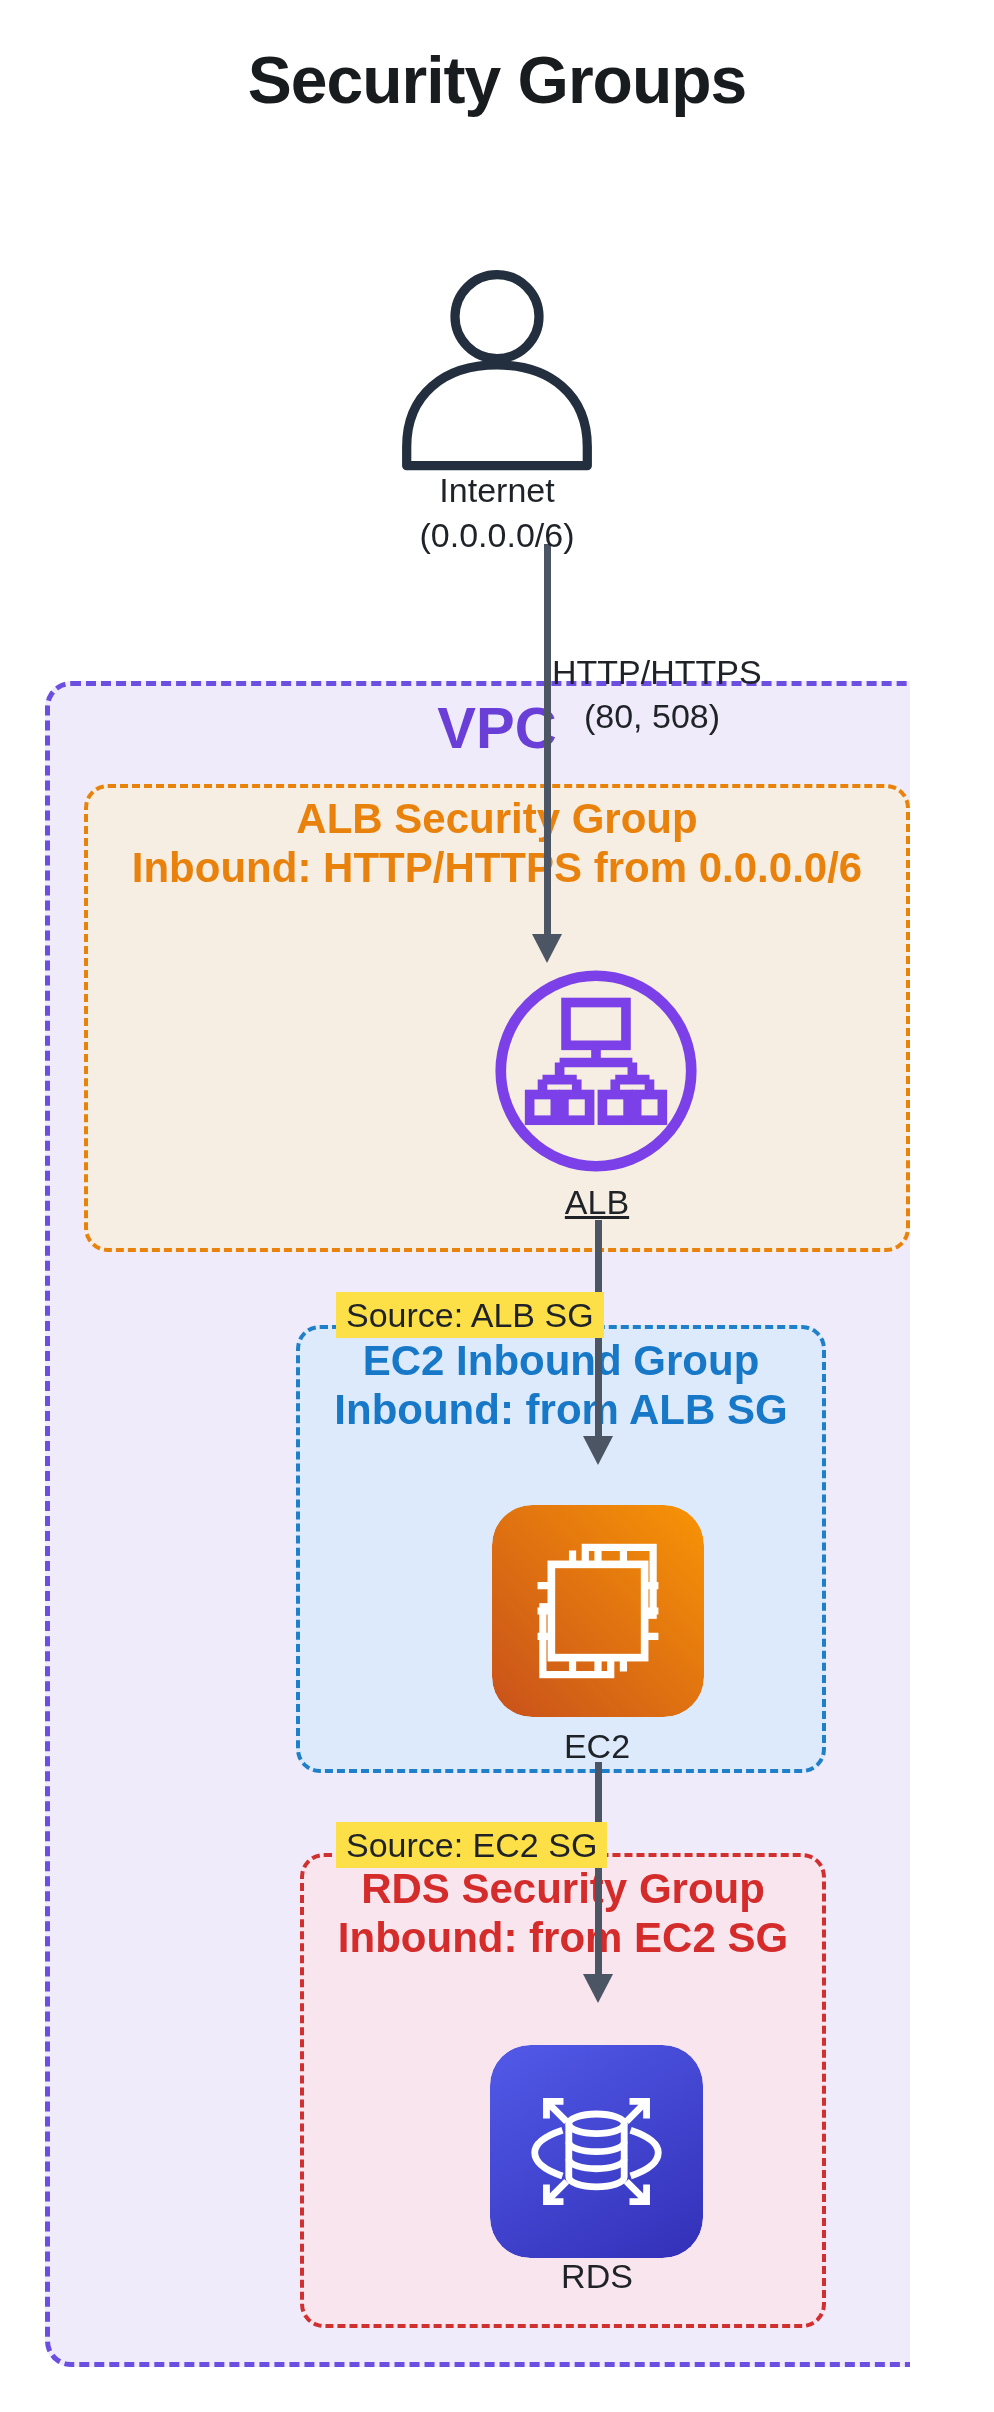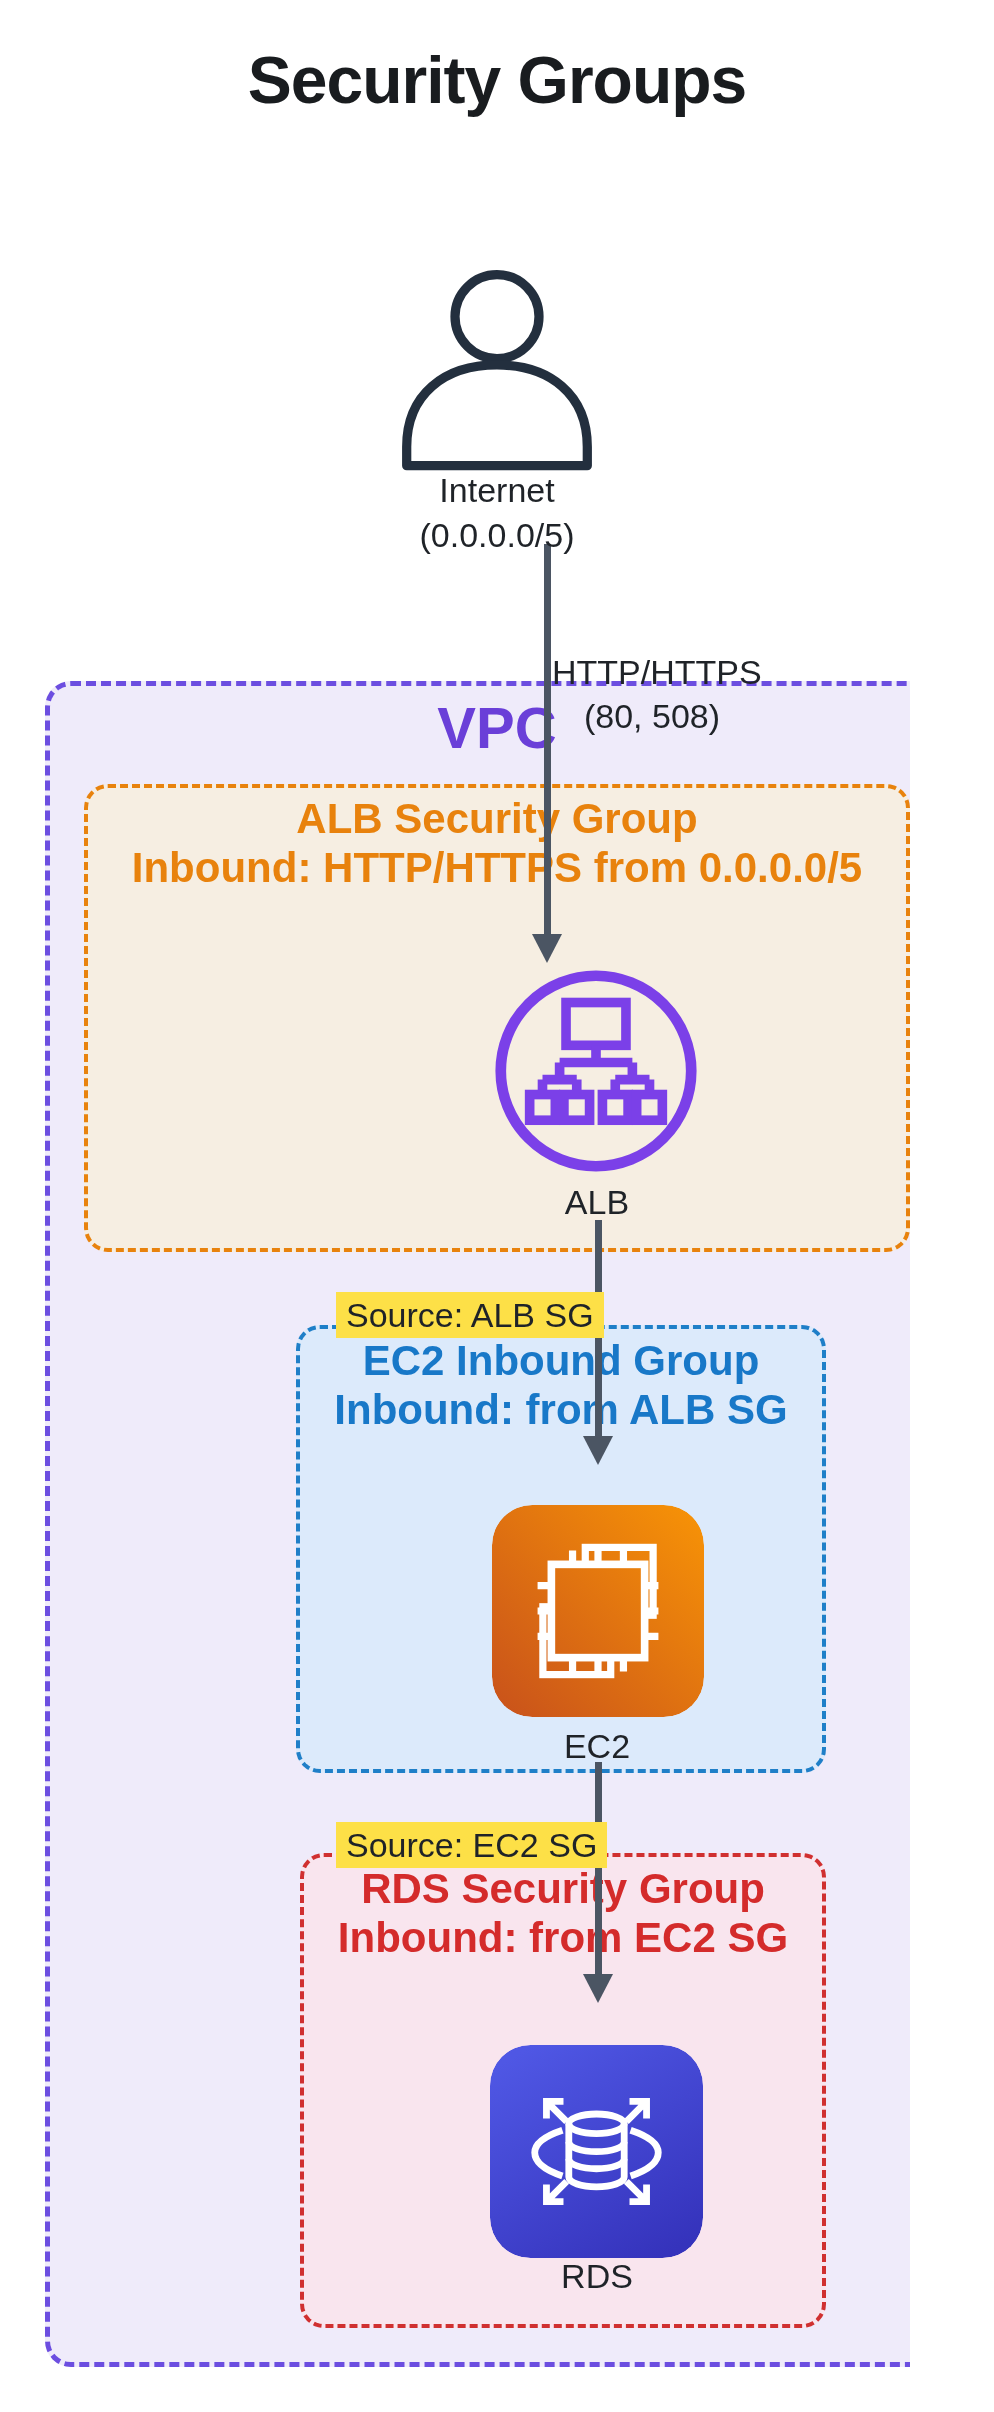--- a/index.html
+++ b/index.html
@@ -24,21 +24,21 @@
     background:#F9E5EE;border:4px dashed #D03030;border-radius:24px;}
   .vpc-label{left:347px;top:694px;width:300px;text-align:center;
     font-size:58px;font-weight:bold;color:#6A3FD8;}
   .sg-title{text-align:center;font-weight:bold;font-size:42px;line-height:1.17;}
   .alb-title{left:84px;top:794px;width:826px;color:#E8820D;}
   .ec2-title{left:296px;top:1336px;width:530px;color:#1878C8;}
   .rds-title{left:300px;top:1864px;width:526px;color:#D42B2B;}
   
   .node-label{font-size:34px;text-align:center;color:#1F2328;line-height:1.32;}
   .internet-label{left:347px;top:468px;width:300px;text-align:center;}
-  .alb-label{left:497px;top:1180px;width:200px;}
+  .alb-label{left:497px;top:1180px;width:200px;text-decoration:underline;}
   .ec2-label{left:497px;top:1724px;width:200px;}
   .rds-label{left:497px;top:2254px;width:200px;}
   
   .edge-line{width:7px;background:#4B5563;}
   .arrowhead{width:0;height:0;border-left:15px solid transparent;
     border-right:15px solid transparent;border-top:29px solid #4B5563;}
   .edge-label{font-size:34px;color:#1F2328;line-height:1.3;text-align:center;}
   .edge-label-http{left:552px;top:650px;width:200px;}
   .edge-label-src{background:#fde047;padding:1px 10px;white-space:nowrap;}
   
@@ -54,21 +54,21 @@
 
   <div class="abs group-box vpc-box"></div>
   <div class="abs group-box alb-box"></div>
   <div class="abs group-box ec2-box"></div>
   <div class="abs group-box rds-box"></div>
 
   <div class="abs vpc-label">VPC</div>
 
   <div class="abs sg-title alb-title">
     <div>ALB Security Group</div>
-    <div>Inbound: HTTP/HTTPS from 0.0.0.0/5</div>
+    <div>Inbound: HTTP/HTTPS from 0.0.0.0/6</div>
   </div>
   <div class="abs sg-title ec2-title">
     <div>EC2 Inbound Group</div>
     <div>Inbound: from ALB SG</div>
   </div>
   <div class="abs sg-title rds-title">
     <div>RDS Security Group</div>
     <div>Inbound: from EC2 SG</div>
   </div>
 
@@ -86,21 +86,21 @@
   <div class="abs edge-line" style="left:595px;top:1762px;height:212px;"></div>
   <div class="abs arrowhead" style="left:583px;top:1974px;"></div>
   <div class="abs edge-label edge-label-src" style="left:336px;top:1822px;">Source: EC2 SG</div>
 
   <svg class="abs icon-svg" style="left:392px;top:262px;" width="210" height="210" viewBox="0 0 100 100">
     <circle cx="50" cy="26" r="20" fill="#ffffff" stroke="#232F3E" stroke-width="4.4"></circle>
     <path d="M7 97 V88 C7 63 25 49 50 49 C75 49 93 63 93 88 V97 Z" fill="#ffffff" stroke="#232F3E" stroke-width="4.4" stroke-linejoin="round"></path>
   </svg>
   <div class="abs node-label internet-label">
     <div>Internet</div>
-    <div>(0.0.0.0/5)</div>
+    <div>(0.0.0.0/6)</div>
   </div>
 
   <svg class="abs icon-svg" style="left:489px;top:964px;" width="214" height="214" viewBox="0 0 200 200">
     <circle cx="100" cy="100" r="89" fill="none" stroke="#7B40E8" stroke-width="10"></circle>
     <g fill="none" stroke="#7B40E8" stroke-width="9">
       <rect x="72" y="36" width="56" height="40"></rect>
       <path d="M100 76 V92 M66 92 H134 M66 92 V108 M134 92 V108
                M50 108 H82 M118 108 H150
                M50 108 V122 M82 108 V122 M118 108 V122 M150 108 V122"></path>
       <rect x="38" y="122" width="24" height="24"></rect>

